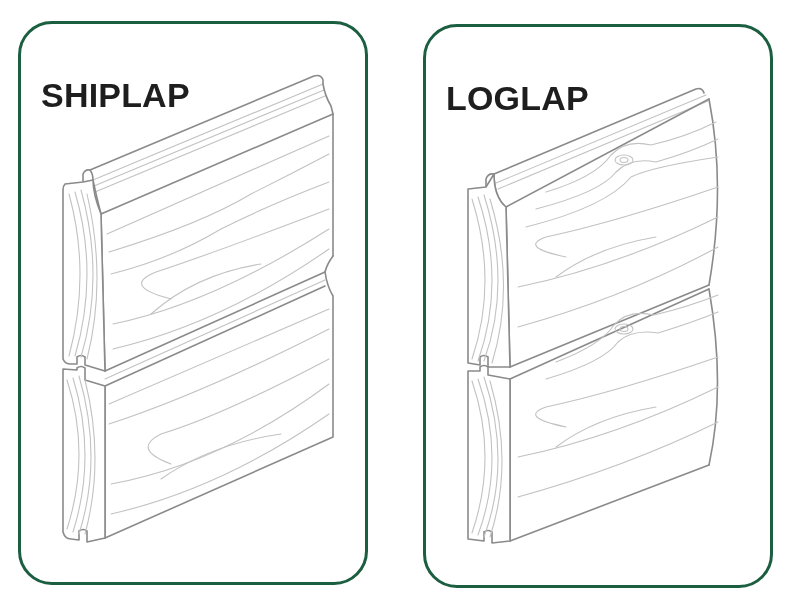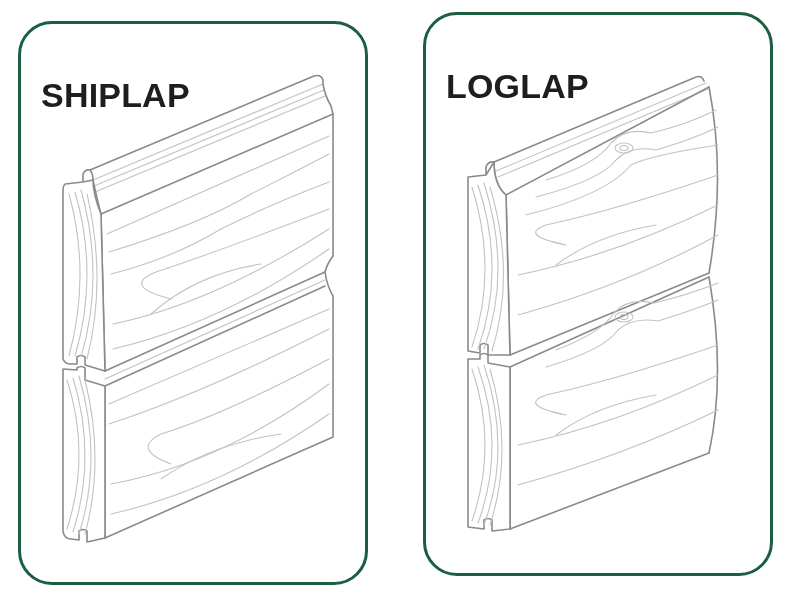--- a/index.html
+++ b/index.html
@@ -5,21 +5,21 @@
   html, body { margin: 0; padding: 0; background: #ffffff; }
   body { width: 799px; height: 613px; position: relative; overflow: hidden; font-family: "Liberation Sans", sans-serif; }
   .panel {
     position: absolute;
     box-sizing: border-box;
     border: 3px solid #1b5e40;
     border-radius: 34px;
     background: #ffffff;
   }
   #panel-left  { left: 18px;  top: 21px; width: 350px; height: 564px; }
-  #panel-right { left: 423px; top: 12px; width: 350px; height: 564px; padding-left: 32px; }
+  #panel-right { left: 423px; top: 24px; width: 350px; height: 564px; padding-left: 32px; }
   .panel-title {
     position: absolute;
     left: 20px; top: 12px;
     font-family: "Liberation Sans", sans-serif;
     font-weight: bold;
     font-size: 34px;
     letter-spacing: 0.2px;
     color: #1e1e1e;
     margin-top: 40px;
   }

